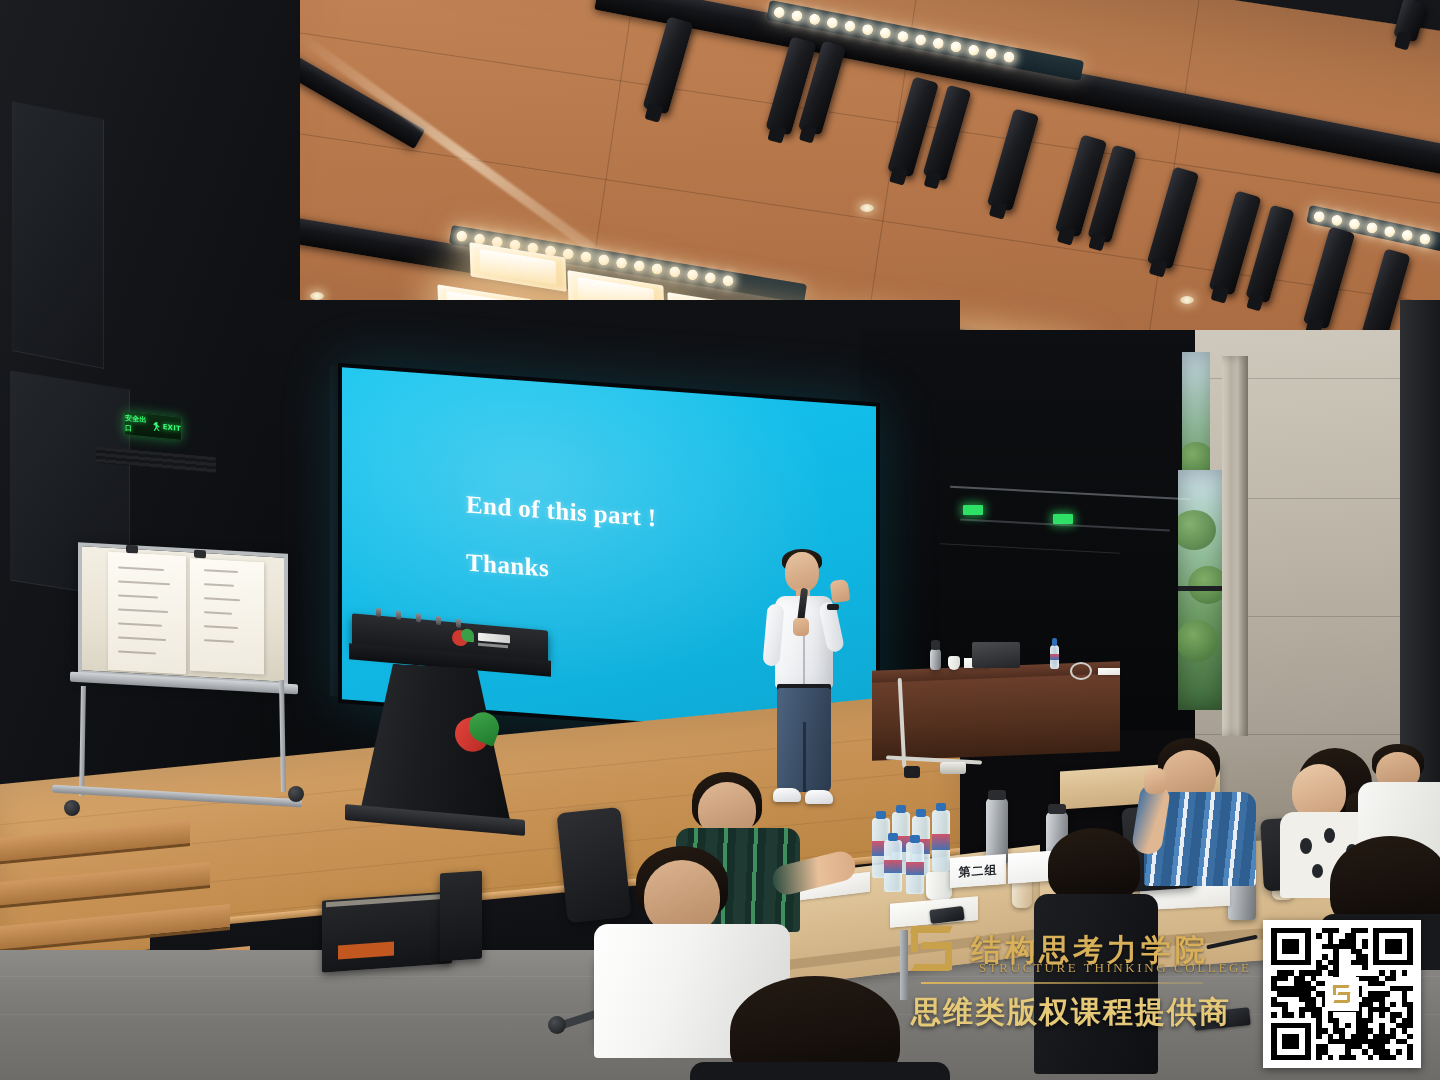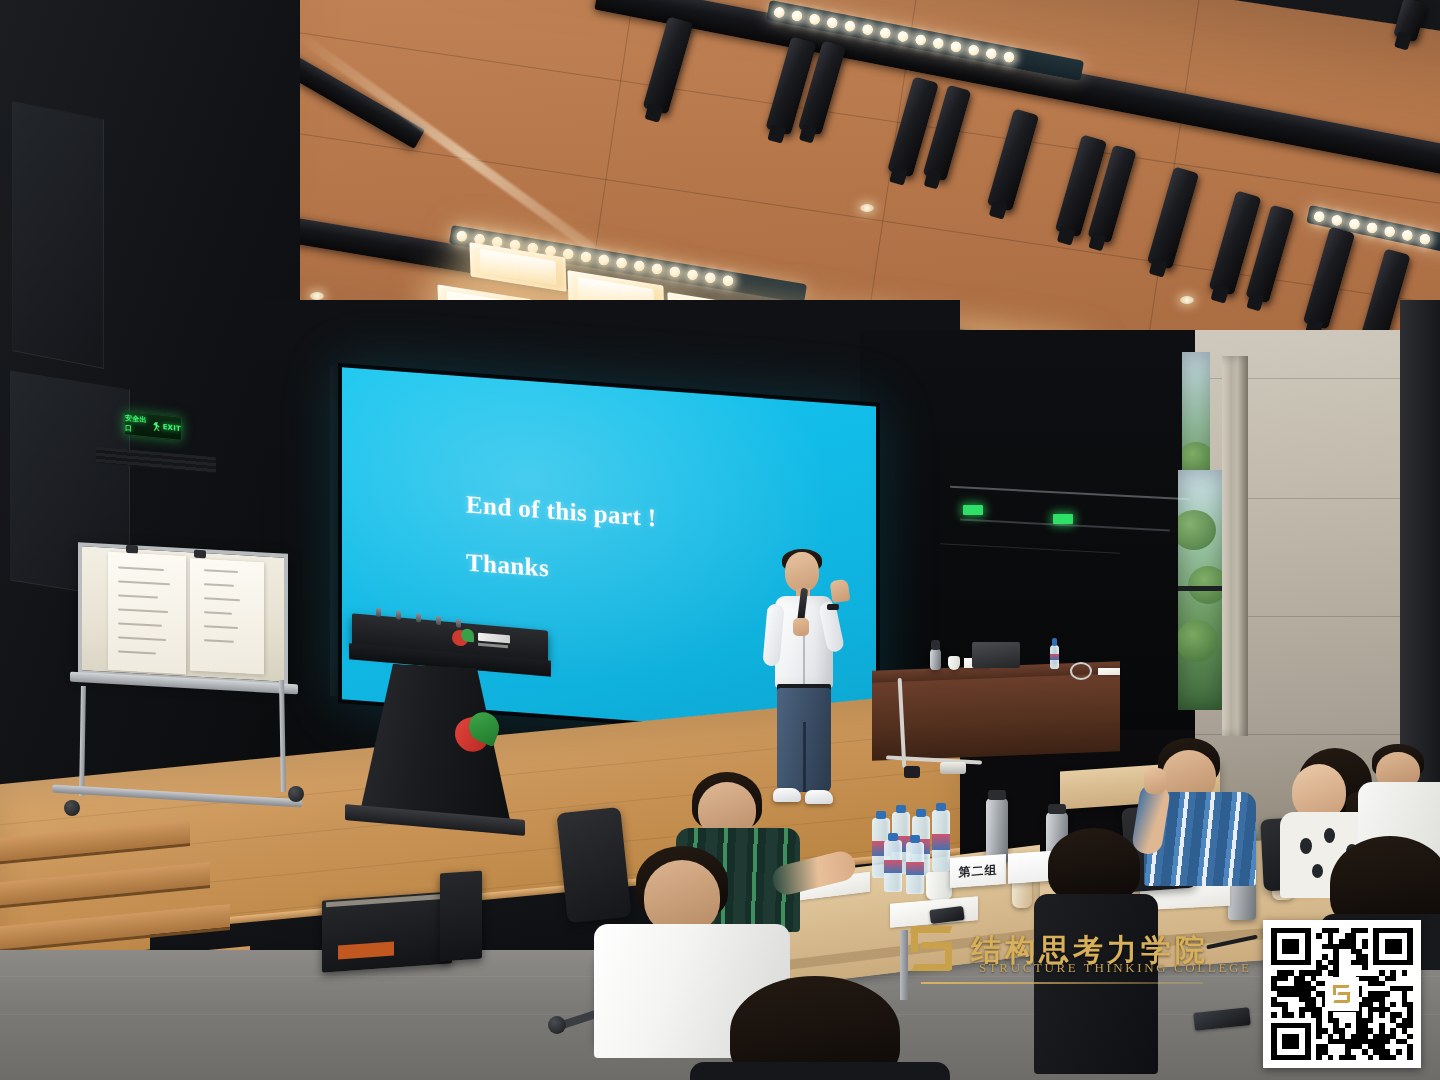--- a/index.html
+++ b/index.html
@@ -949,20 +949,21 @@
         <div class="bar" style="left:6px;top:6px;width:40px;height:7px;transform:skewX(-22deg);"></div>
         <div class="bar" style="left:6px;top:6px;width:7px;height:26px;"></div>
         <div class="bar" style="left:16px;top:22px;width:30px;height:7px;transform:skewX(-22deg);"></div>
         <div class="bar" style="left:40px;top:24px;width:7px;height:26px;"></div>
         <div class="bar" style="left:8px;top:44px;width:38px;height:7px;transform:skewX(-22deg);"></div>
       </div>
       <div class="wm-cn">结构思考力学院</div>
     </div>
     <div class="wm-en">STRUCTURE THINKING COLLEGE</div>
     <div class="wm-rule"></div>
+    <div class="wm-row2">思维类版权课程提供商</div>
   </div>
 
   <div class="abs qr-wrap">
     <div class="qr-grid" id="qrGrid">
         <i></i>
         <i></i>
         <i></i>
         <i></i>
         <i></i>
         <i></i>

